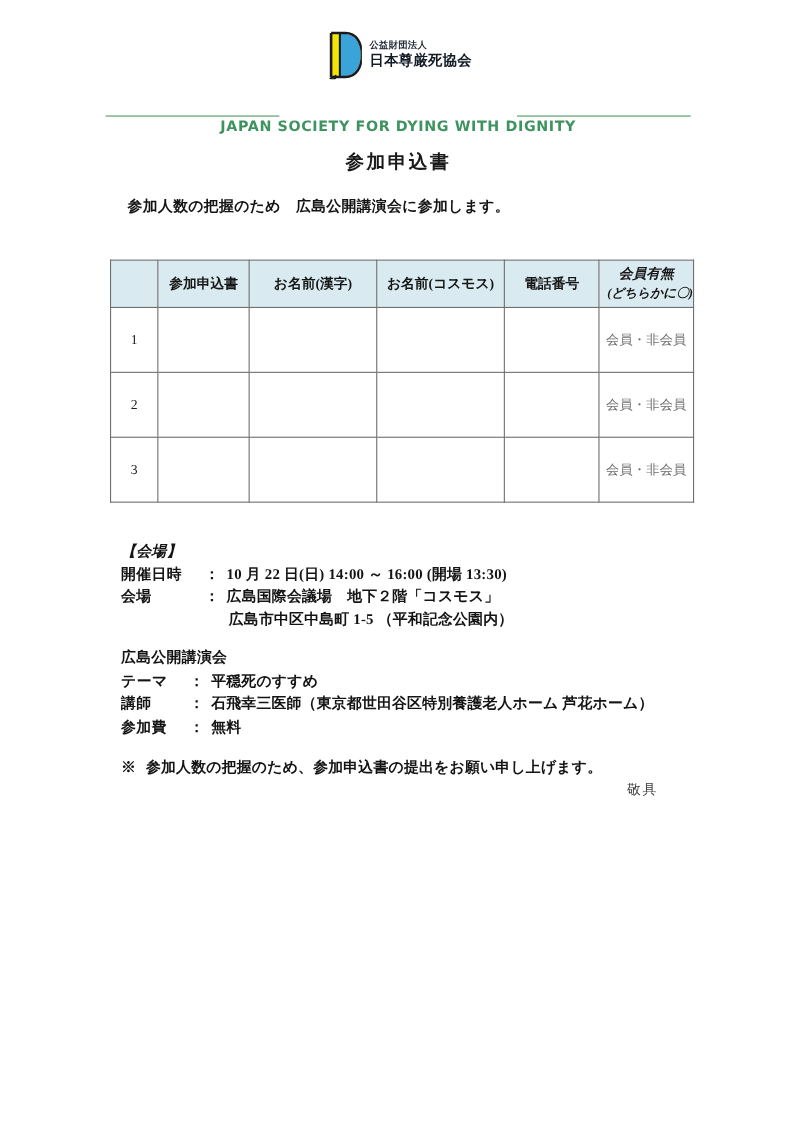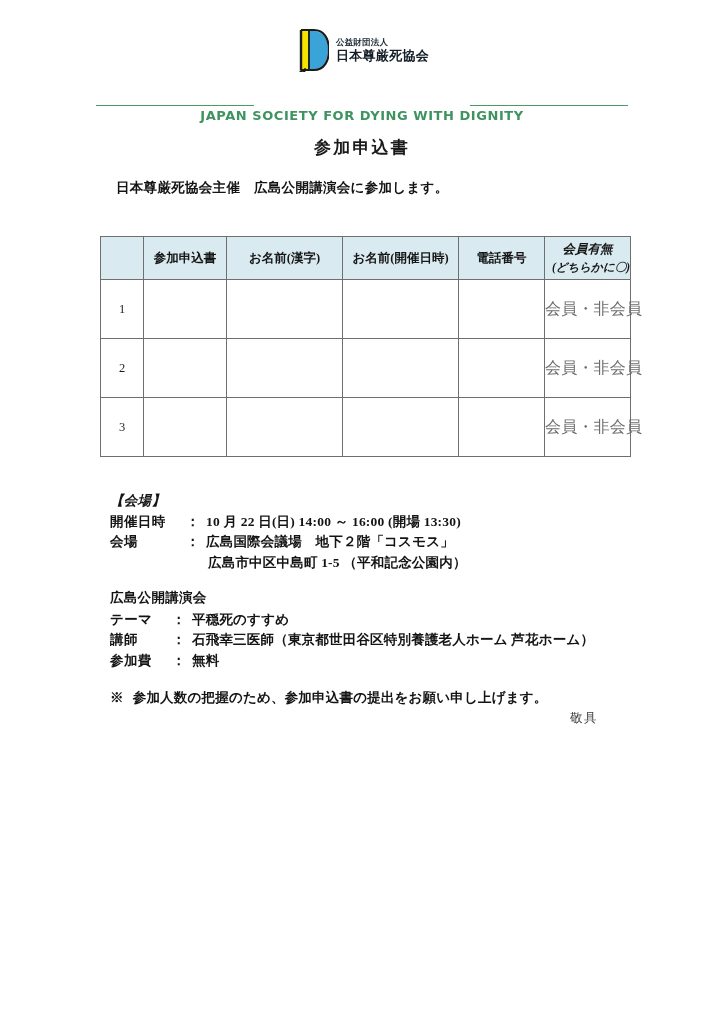--- a/index.html
+++ b/index.html
@@ -171,21 +171,21 @@
   .col-tel   { width: 85px; }
   .col-mem   { width: 85px; font-style: italic; }
 
   .form-table tbody tr { height: 59px; }
   .form-table tbody td { background: #ffffff; }
   .cell-idx {
     font-size: 12.5px;
     color: #1c1c1c;
   }
   .cell-member {
-    font-size: 16px;
+    font-size: 12px;
     color: #6b6b6b;
     letter-spacing: 0.2px;
     white-space: nowrap;
   }
 
   
   .details {
     position: absolute;
     left: 110px;
     top: 494px;
@@ -296,29 +296,29 @@
         </div>
 
       </div>
     </div>
 
     <div class="org-tagline">JAPAN SOCIETY FOR DYING WITH DIGNITY</div>
   </div>
 
   <div class="doc-title">参加申込書</div>
 
-  <div class="intro-line">日本尊厳死協会主催　広島公開講演会に参加します。</div>
+  <div class="intro-line">参加人数の把握のため　広島公開講演会に参加します。</div>
 
   <table class="form-table">
     <thead>
       <tr>
         <th class="col-idx"></th>
         <th class="col-pref">参加申込書</th>
         <th class="col-kanji">お名前(漢字)</th>
-        <th class="col-kana">お名前(開催日時)</th>
+        <th class="col-kana">お名前(コスモス)</th>
         <th class="col-tel">電話番号</th>
         <th class="col-mem">
           <span class="th-stack">
             <span>会員有無</span>
             <span class="th-sub">(どちらかに〇)</span>
           </span>
         </th>
       </tr>
     </thead>
     <tbody>

